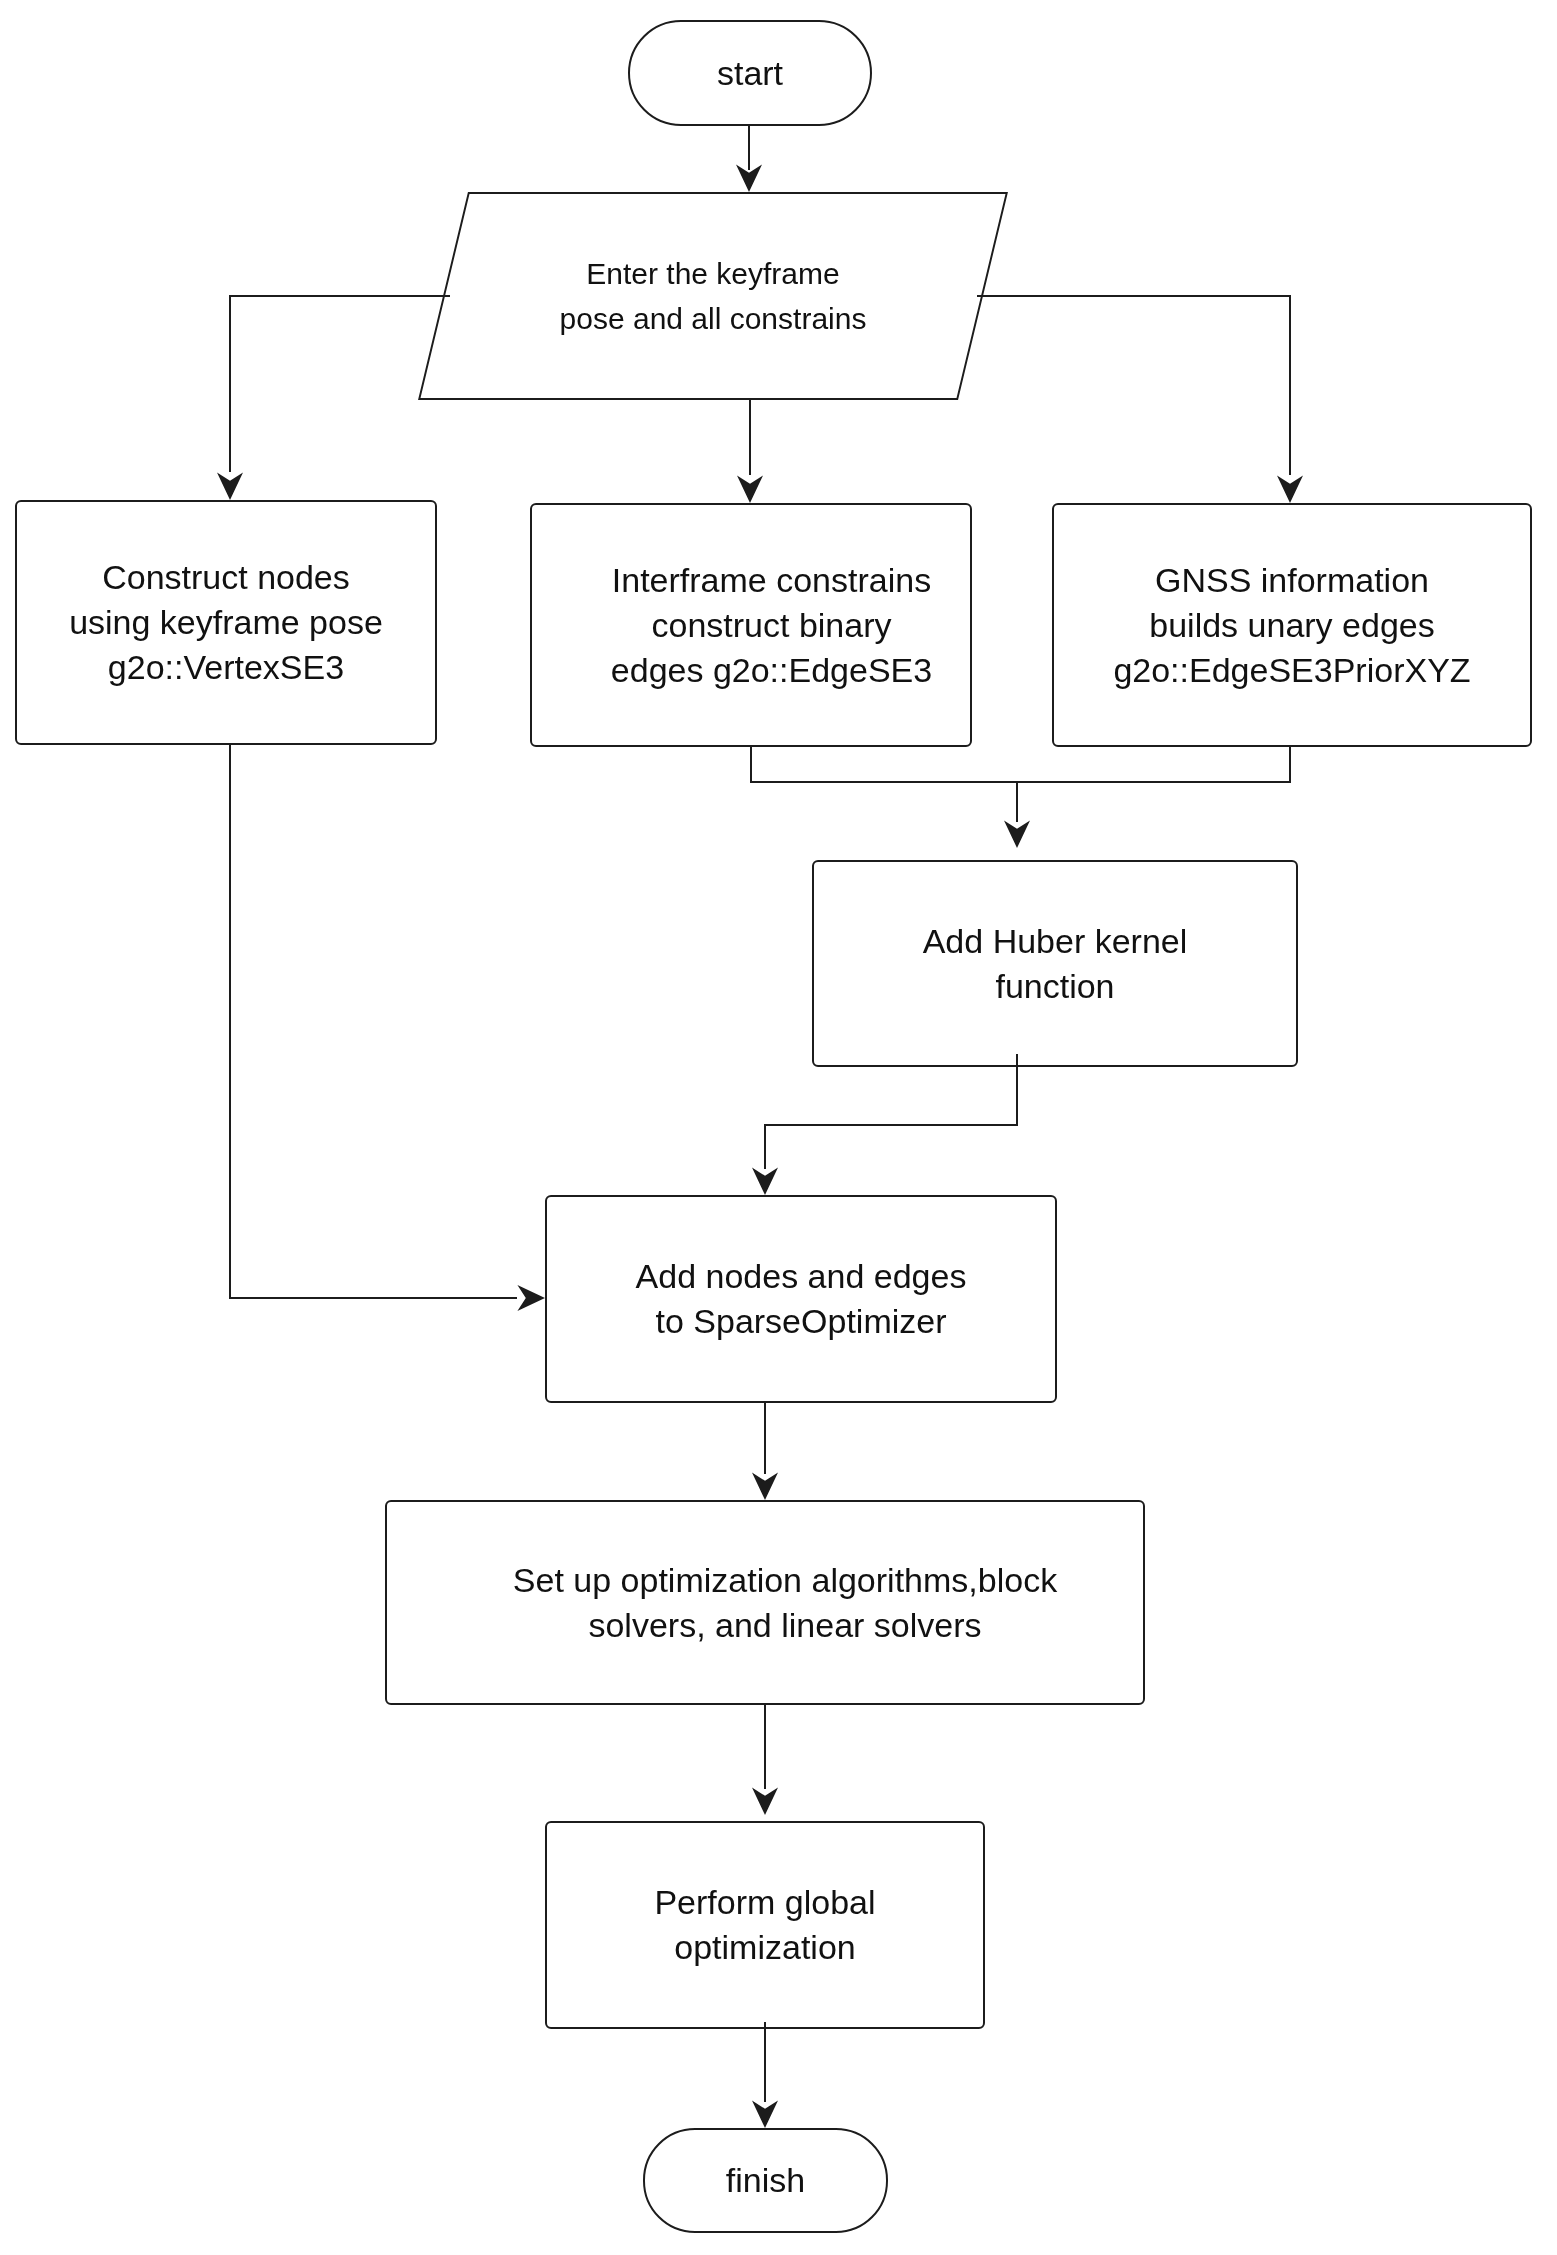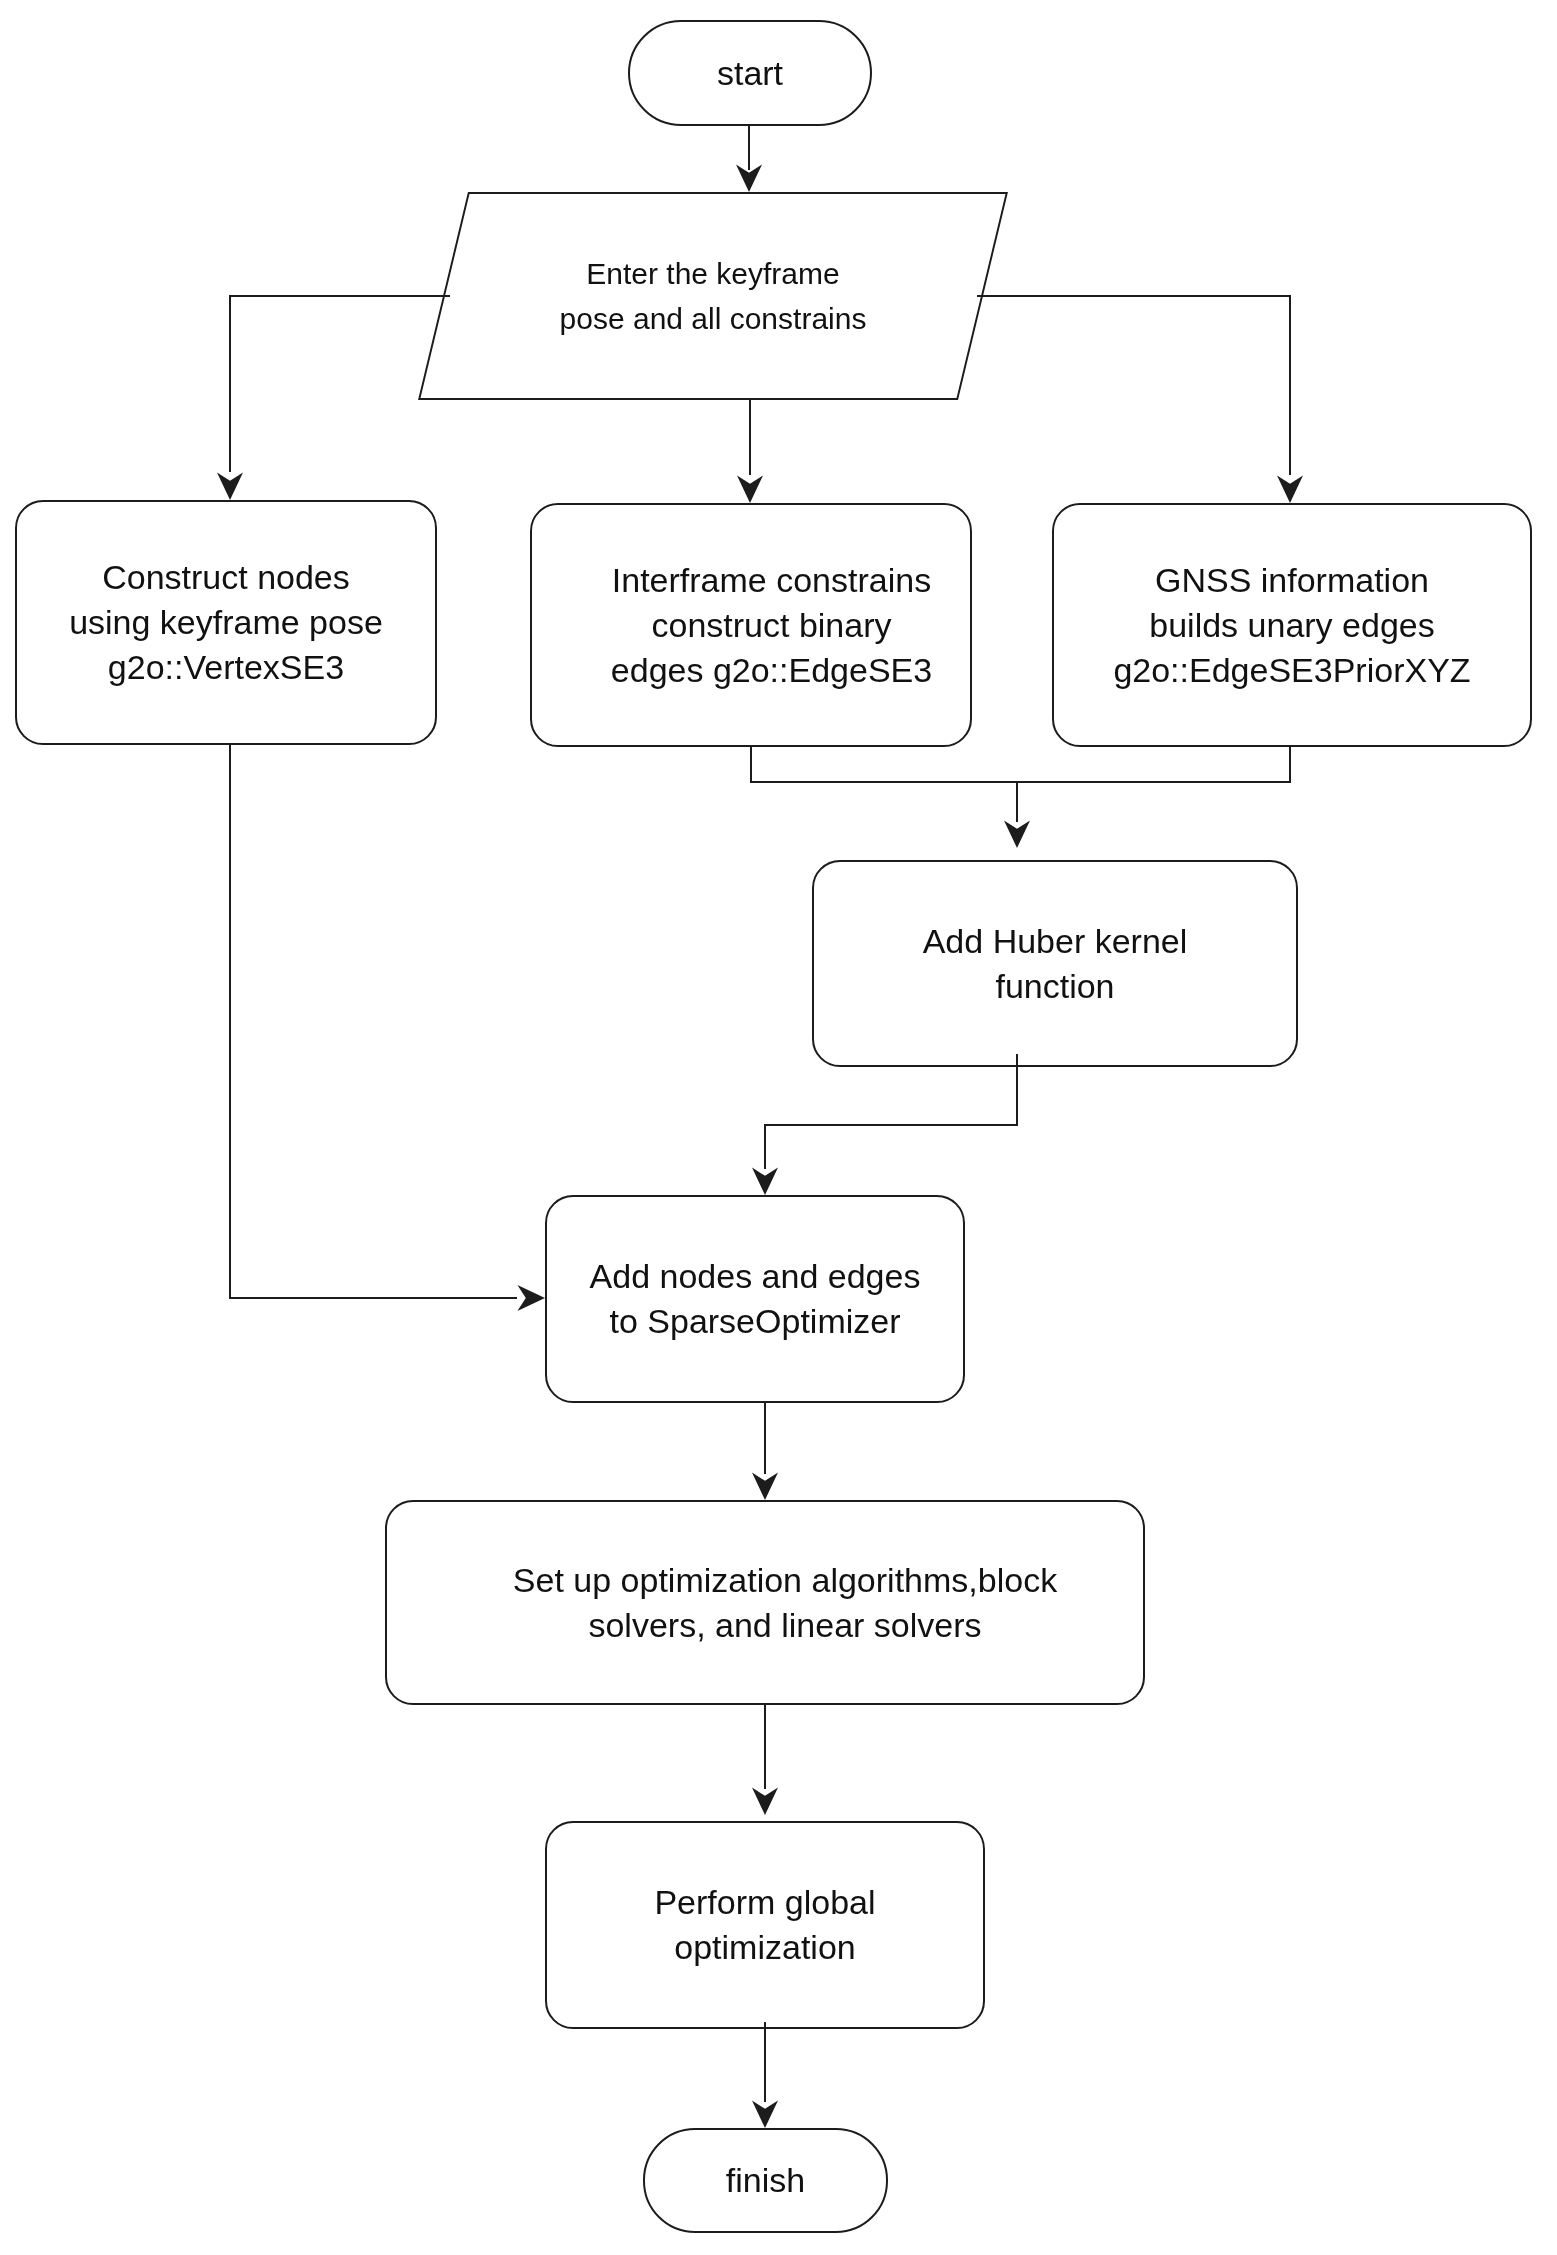--- a/index.html
+++ b/index.html
@@ -19,21 +19,21 @@
     background:#ffffff;
     display:flex;
     align-items:center;
     justify-content:center;
     text-align:center;
     font-size:34px;
     line-height:45px;
     white-space:pre-line;
   }
   .terminator{border-radius:53px;}
-  .process{border-radius:28px;}
+  .process{border-radius:6px;}
   .para-shape{
     position:absolute;
     box-sizing:border-box;
     border:2px solid #1c1c1c;
     background:#ffffff;
     transform:skewX(-13.5deg);
   }
   .para-label{
     position:absolute;
     display:flex;
@@ -76,21 +76,21 @@
 construct binary
 edges g2o::EdgeSE3</div>
 
   <div class="node process" style="left:1052px;top:503px;width:480px;height:244px;">GNSS information
 builds unary edges
 g2o::EdgeSE3PriorXYZ</div>
 
   <div class="node process" style="left:812px;top:848px;width:486px;height:207px;margin-top:12px;">Add Huber kernel
 function</div>
 
-  <div class="node process" style="left:545px;top:1195px;width:420px;height:208px;">Add nodes and edges
+  <div class="node process" style="left:545px;top:1195px;width:512px;height:208px;">Add nodes and edges
 to SparseOptimizer</div>
 
   <div class="node process" style="left:385px;top:1500px;width:760px;height:205px;padding-left:40px;">Set up optimization algorithms,block
 solvers, and linear solvers</div>
 
   <div class="node process" style="left:545px;top:1815px;width:440px;height:208px;margin-top:6px;">Perform global
 optimization</div>
 
   <div class="node terminator" style="left:643px;top:2128px;width:245px;height:105px;border-radius:52px;">finish</div>
 

